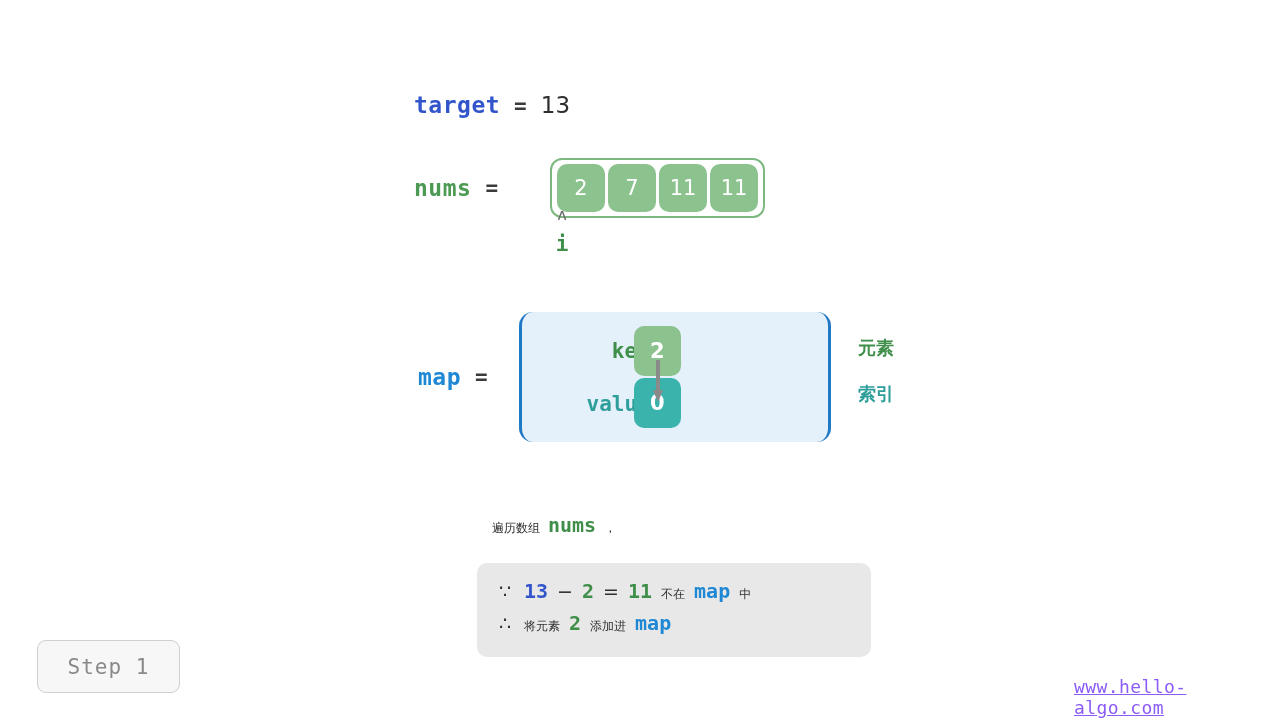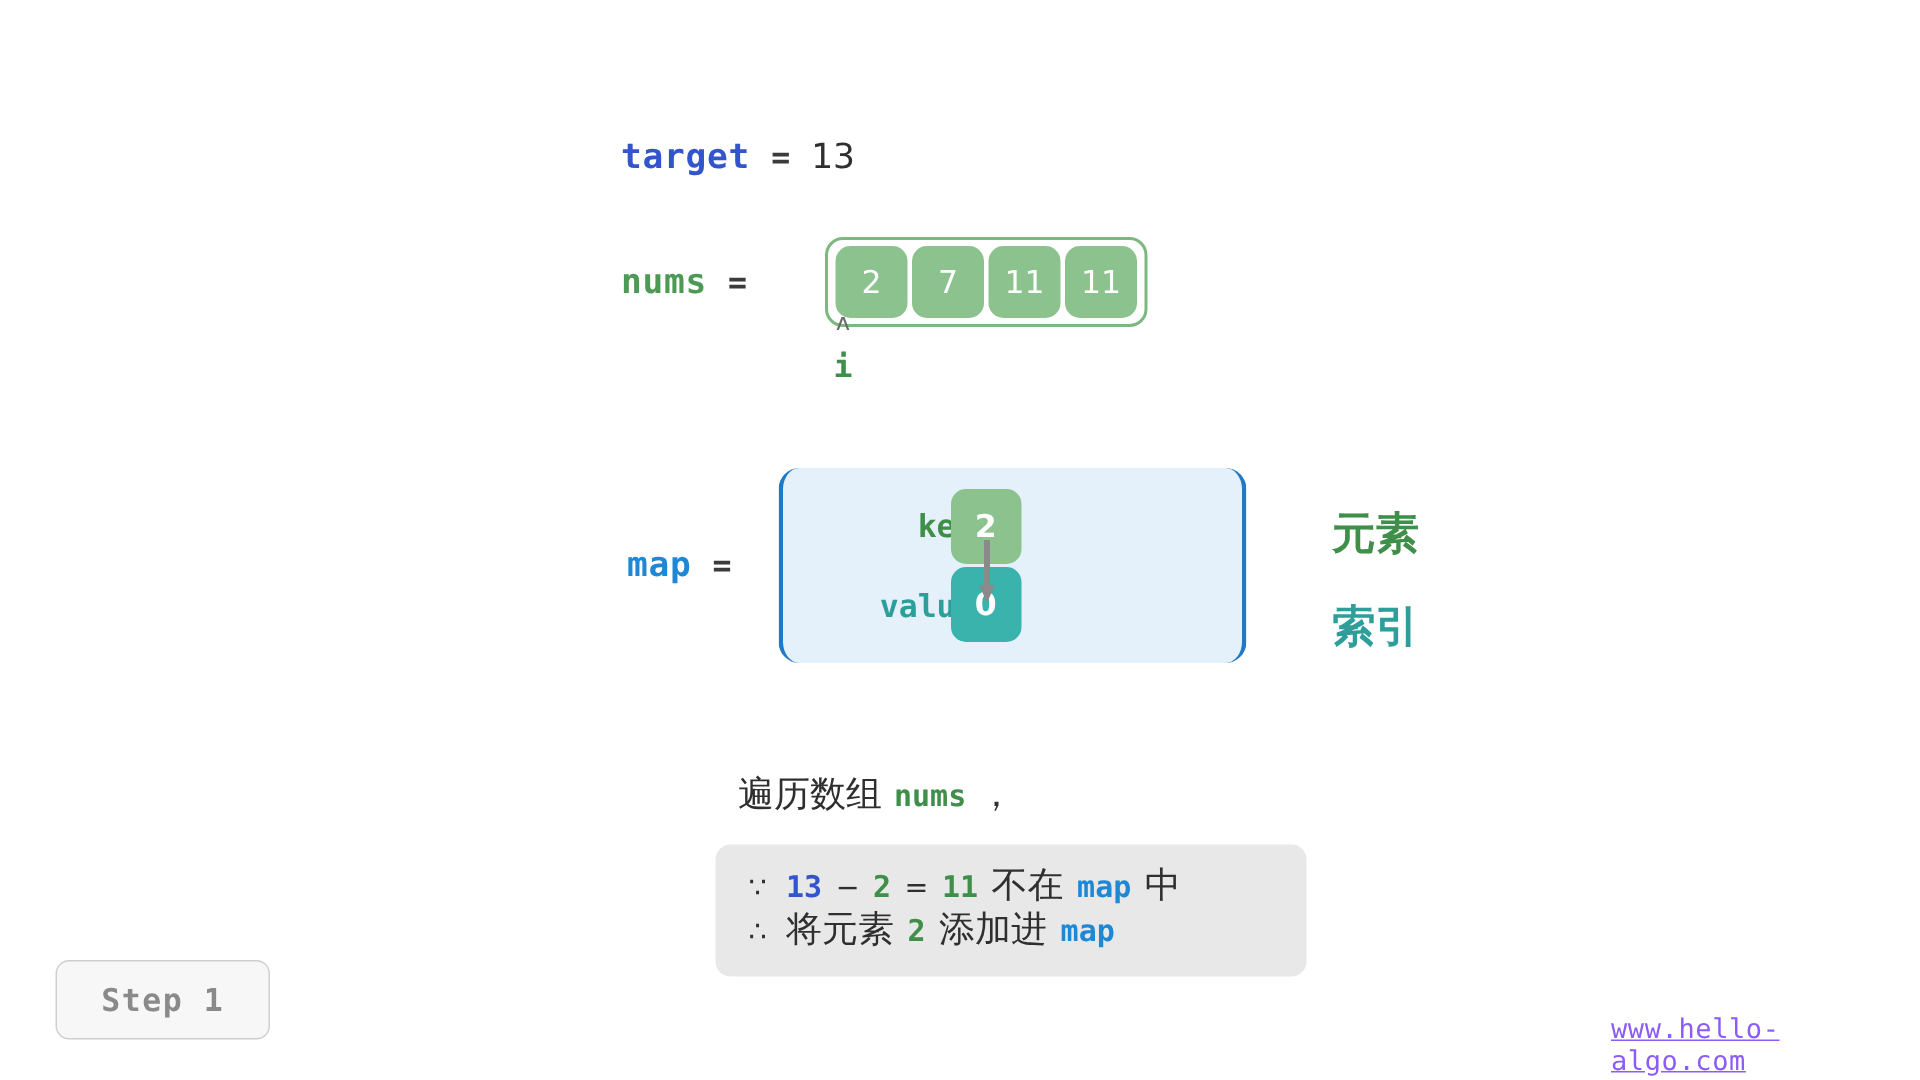--- a/index.html
+++ b/index.html
@@ -157,42 +157,42 @@
   .map-arrow {
     position: absolute;
     left: 130px;
     top: 48px;
     width: 12px;
     height: 44px;
   }
 
   
   .legend {
-    left: 888px;
+    left: 858px;
     top: 336px;
     font-family: "DejaVu Sans", "Liberation Sans", sans-serif;
     font-weight: bold;
-    font-size: 29px;
+    font-size: 18px;
   }
   .legend-elem { color: #3f8f4a; }
   .legend-idx  { color: #2e9e9a; margin-top: 22px; }
 
   
   .caption-line {
     left: 492px;
     top: 513px;
     font-size: 20px;
     display: flex;
     align-items: baseline;
     gap: 8px;
   }
   .cn-text {
-    font-family: Liberation Serif, serif;
+    font-family: Liberation Mono, monospace;
     color: #2f2f2f;
-    font-size: 24px;
+    font-size: 12px;
   }
   .code-green { color: #3f8f4a; font-weight: bold; font-size: 20px; }
   .code-blue  { color: #1e88d5; font-weight: bold; font-size: 20px; }
   .code-indigo{ color: #3355cc; font-weight: bold; font-size: 20px; }
 
   
   .reason-box {
     left: 477px;
     top: 563px;
     width: 394px;
@@ -229,21 +229,21 @@
     height: 53px;
     box-sizing: border-box;
     background: #f7f7f7;
     border: 1px solid #cfcfcf;
     border-radius: 9px;
     display: flex;
     align-items: center;
     justify-content: center;
     color: #8a8a8a;
     font-size: 21px;
-    font-weight: bold;
+    font-weight: normal;
     letter-spacing: 1px;
   }
 
   
   .watermark {
     left: 1074px;
     top: 676px;
     color: #8b5cf6;
     font-size: 18px;
     letter-spacing: 0.4px;

